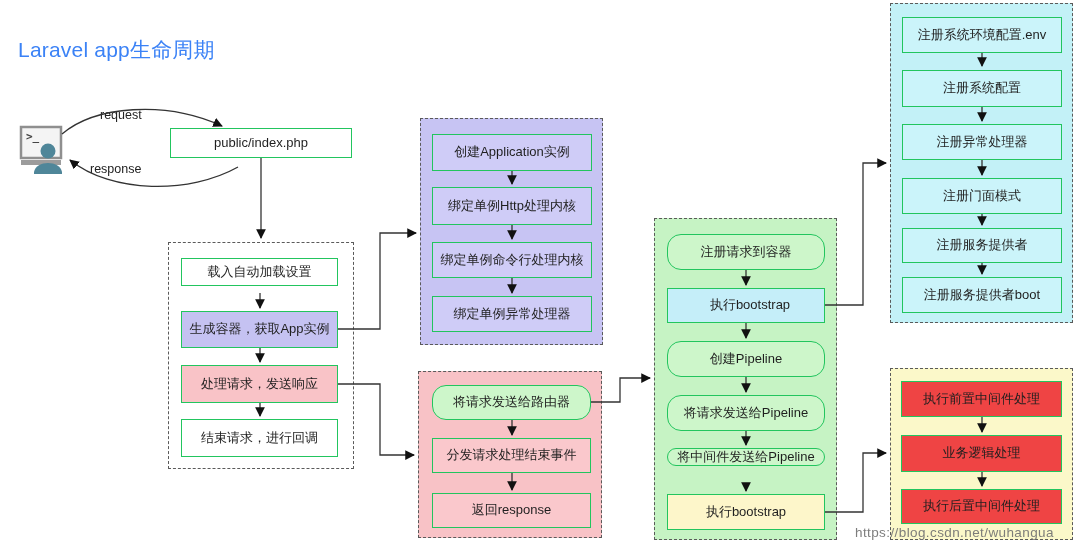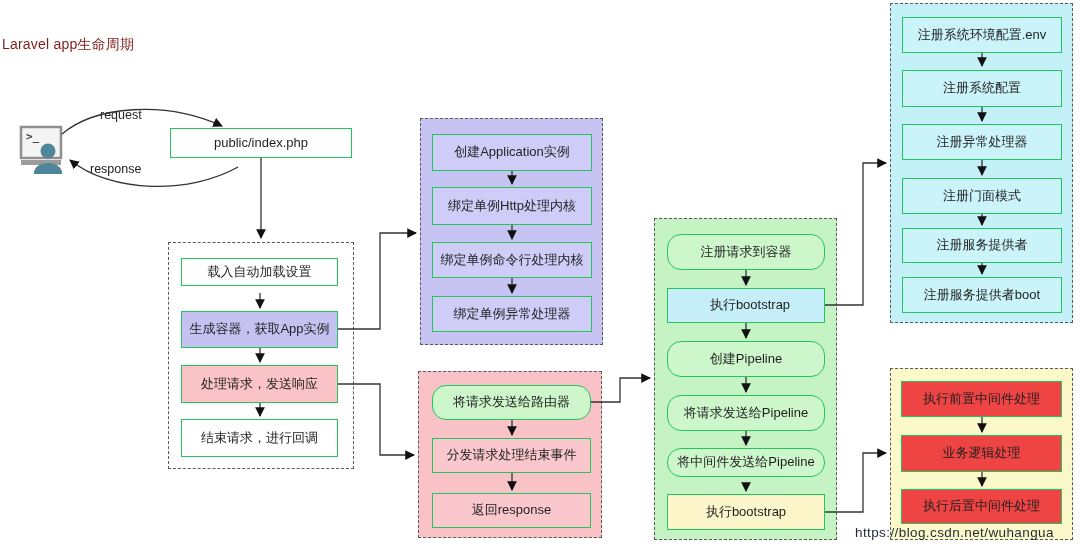--- a/index.html
+++ b/index.html
@@ -1,21 +1,21 @@
 <!DOCTYPE html>
 <html><head>
 <meta charset="utf-8">
 <style>
   html,body{margin:0;padding:0;background:#ffffff;}
   .stage{
     position:relative;width:1080px;height:546px;background:#ffffff;overflow:hidden;
     font-family:"Liberation Sans","DejaVu Sans",sans-serif;color:#1f1f1f;
   }
   .title{
-    position:absolute;left:2px;top:36px;font-size:14px;color:#7f1d1d;letter-spacing:.2px;
+    position:absolute;left:18px;top:36px;font-size:21px;color:#3b82f6;letter-spacing:.2px;
   }
   .container{
     position:absolute;border:1px dashed #5a5a5a;box-sizing:border-box;
   }
   .container.plain{background:transparent;}
   .container.purple{background:#c7c4f3;}
   .container.pink{background:#f8c2c6;}
   .container.green{background:#c6f3c4;}
   .container.cyan{background:#c3f1f7;}
   .container.yellow{background:#fbf8c9;}
@@ -32,21 +32,21 @@
   .node.pinksolo{background:#f9c3c7;}
   .node.greenbox{background:#cdf6ca;border-radius:14px;}
   .node.cyanbox{background:#c5eef9;padding-left:8px;}
   .node.yellowbox{background:#fdf6ca;}
   .node.yellowpale{background:#ef4444;text-align:right;}
   .node.cyanpale{background:#cbf4fa;}
   .flowlabel{
     position:absolute;font-size:12.5px;color:#222;background:#ffffff;padding:0 4px;
   }
   .watermark{
-    position:absolute;left:855px;top:525px;font-size:13.5px;color:#0f172a;
+    position:absolute;left:855px;top:525px;font-size:13.5px;color:#737373;
     opacity:.92;letter-spacing:.4px;white-space:nowrap;
   }
   svg.overlay{position:absolute;left:0;top:0;pointer-events:none;}
   .client-icon{position:absolute;left:18px;top:124px;width:52px;height:56px;}
 </style>
 </head>
 <body>
 
 <div class="stage">
 
@@ -80,21 +80,21 @@
   <div class="container pink" style="left:418px;top:371px;width:184px;height:167px"></div>
   <div class="node greenbox" style="left:432px;top:385px;width:159px;height:35px">将请求发送给路由器</div>
   <div class="node pinkbox" style="left:432px;top:438px;width:159px;height:35px">分发请求处理结束事件</div>
   <div class="node pinkbox" style="left:432px;top:493px;width:159px;height:35px">返回response</div>
 
   <div class="container green" style="left:654px;top:218px;width:183px;height:322px"></div>
   <div class="node greenbox" style="left:667px;top:234px;width:158px;height:36px">注册请求到容器</div>
   <div class="node cyanbox" style="left:667px;top:288px;width:158px;height:35px">执行bootstrap</div>
   <div class="node greenbox" style="left:667px;top:341px;width:158px;height:36px">创建Pipeline</div>
   <div class="node greenbox" style="left:667px;top:395px;width:158px;height:36px">将请求发送给Pipeline</div>
-  <div class="node greenbox" style="left:667px;top:448px;width:158px;height:29px">将中间件发送给Pipeline</div>
+  <div class="node greenbox" style="left:667px;top:448px;width:158px;height:18px">将中间件发送给Pipeline</div>
   <div class="node yellowbox" style="left:667px;top:494px;width:158px;height:36px">执行bootstrap</div>
 
   <div class="container cyan" style="left:890px;top:3px;width:183px;height:320px"></div>
   <div class="node cyanpale" style="left:902px;top:17px;width:160px;height:36px">注册系统环境配置.env</div>
   <div class="node cyanpale" style="left:902px;top:70px;width:160px;height:37px">注册系统配置</div>
   <div class="node cyanpale" style="left:902px;top:124px;width:160px;height:36px">注册异常处理器</div>
   <div class="node cyanpale" style="left:902px;top:178px;width:160px;height:36px">注册门面模式</div>
   <div class="node cyanpale" style="left:902px;top:228px;width:160px;height:35px">注册服务提供者</div>
   <div class="node cyanpale" style="left:902px;top:277px;width:160px;height:36px">注册服务提供者boot</div>
 

